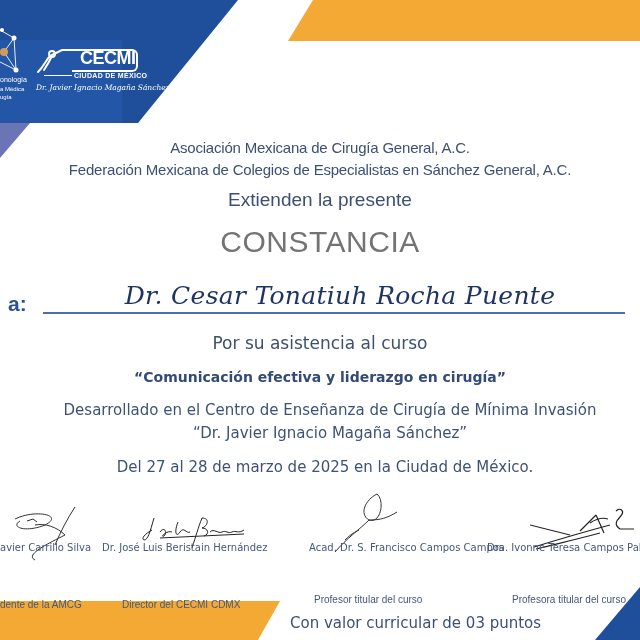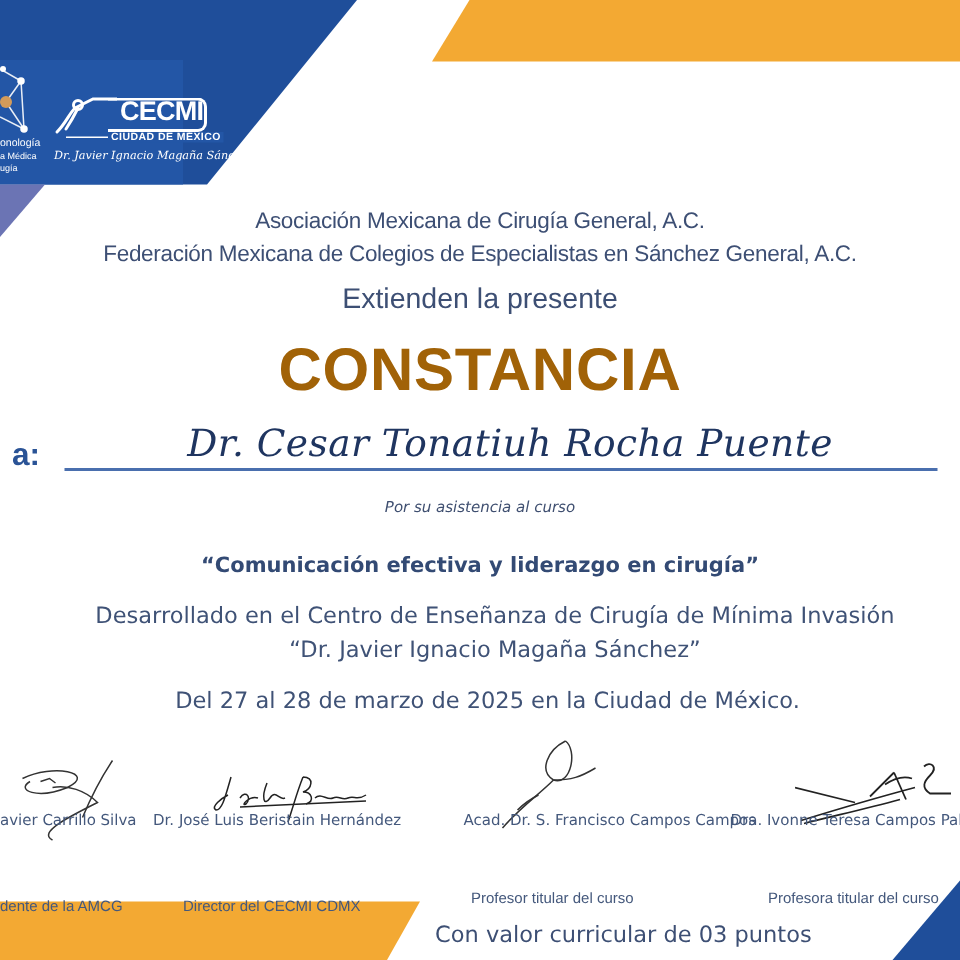--- a/index.html
+++ b/index.html
@@ -1,27 +1,27 @@
 <!DOCTYPE html>
 <html><head>
 <meta charset="utf-8">
 <style>
   html, body { margin:0; padding:0; }
   body { width:640px; height:640px; position:relative; overflow:hidden; background:#ffffff; font-family:"DejaVu Sans", sans-serif; color:#4a5a78; }
   .abs { position:absolute; }
   .center-line { position:absolute; left:0; width:640px; text-align:center; white-space:nowrap; }
   .deco { position:absolute; left:0; top:0; }
-  #logo-area { position:absolute; left:0; top:16px; width:240px; height:130px;padding-left:16px; }
+  #logo-area { position:absolute; left:0; top:0; width:240px; height:130px;padding-left:16px; }
   .org { font-family:"Liberation Sans", sans-serif; font-size:15px; color:#3d4f74; letter-spacing:-0.2px; }
   .extienden { font-family:"Liberation Sans", sans-serif; font-size:19px; color:#3d4f74; }
-  .constancia { font-family:"Liberation Sans", sans-serif; font-weight:bold; font-size:40px; color:#a16207; letter-spacing:0.5px; }
+  .constancia { font-family:"Liberation Sans", sans-serif; font-weight:normal; font-size:30px; color:#737373; letter-spacing:0.5px; }
   .a-label { font-family:"Liberation Sans", sans-serif; font-weight:bold; font-size:21px; color:#2a5396; }
   .recipient-line { position:absolute; left:43px; top:312px; width:582px; height:2px; background:#4a6fae; }
   .recipient { font-family:"DejaVu Serif", serif; font-style:italic; font-size:25px; color:#1f3560; letter-spacing:0.3px; }
-  .body-text { font-family:"DejaVu Sans", sans-serif; font-size:10px; color:#3f4f70;font-style:italic; }
+  .body-text { font-family:"DejaVu Sans", sans-serif; font-size:17px; color:#3f4f70; }
   .course { font-family:"DejaVu Sans", sans-serif; font-weight:bold; font-size:14px; color:#334a74; }
   .center-body { font-family:"DejaVu Sans", sans-serif; font-size:15px; color:#3f5276; }
   .sig-name { position:absolute; font-family:"DejaVu Sans", sans-serif; font-size:10px; color:#44587c; white-space:nowrap; text-align:right; }
   .sig-role { position:absolute; font-family:Liberation Sans, sans-serif; font-size:10px; color:#44587c; white-space:nowrap; text-align:right;margin-top:28px; }
   .sig-mark { position:absolute; }
   .credit { position:absolute; left:290px; top:614px; font-family:"DejaVu Sans", sans-serif; font-size:15px; color:#3d4f74; white-space:nowrap; }
   .logo-text-main { position:absolute; font-family:"Liberation Sans", sans-serif; font-weight:bold; color:#ffffff; }
   .logo-text-script { position:absolute; font-family:"DejaVu Serif", serif; font-style:italic; color:#ffffff; white-space:nowrap; }
   .logo-small { position:absolute; font-family:"Liberation Sans", sans-serif; color:#ffffff; white-space:nowrap; }
 </style>

